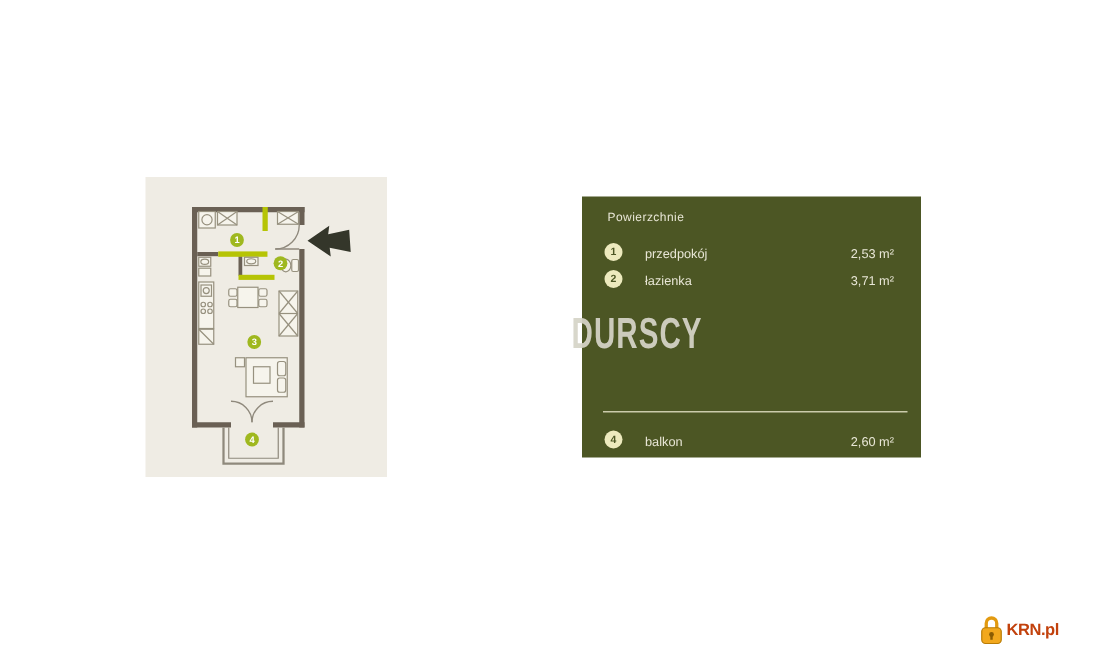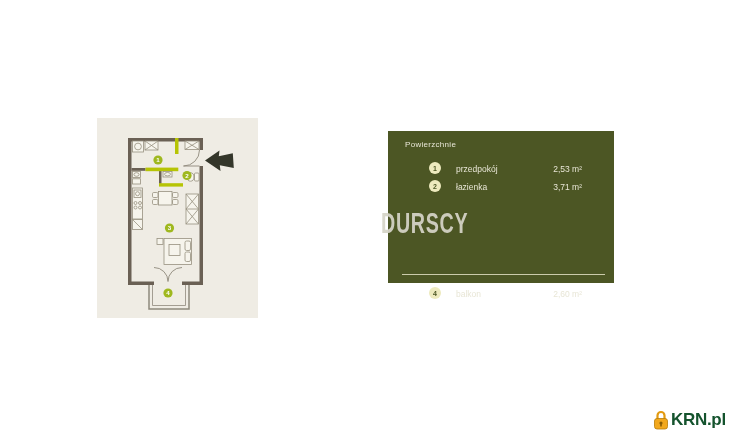--- a/index.html
+++ b/index.html
@@ -3,39 +3,39 @@
 <meta charset="utf-8">
 <style>
   html,body{margin:0;padding:0;background:#ffffff;}
   .stage{position:relative;width:740px;height:443px;background:#ffffff;overflow:hidden;
          font-family:"Liberation Sans", sans-serif;}
 
   
   .plan-area{position:absolute;left:97px;top:118px;width:161px;height:200px;background:#efece4;}
 
   
-  .panel{position:absolute;left:388px;top:131px;width:226px;height:152px;background:#4c5624;}
+  .panel{position:absolute;left:388px;top:131px;width:226px;height:174px;background:#4c5624;}
   .panel-title{position:absolute;left:17px;top:9px;font-size:8px;letter-spacing:.3px;color:#e8e6d6;}
-  .p-row{position:absolute;left:0;right:16px;height:14px;margin-left:26px;}
+  .p-row{position:absolute;left:0;right:2px;height:14px;}
   .r1{top:30px}.r2{top:48px}.r3{top:66px}.r4{top:155px}
   .badge{position:absolute;left:15px;top:1px;width:12px;height:12px;border-radius:50%;
          background:#edeabe;color:#4c5624;font-size:7px;font-weight:bold;
          display:flex;align-items:center;justify-content:center;}
   .p-label{position:absolute;left:42px;top:3px;font-size:8.5px;color:#e8e6d6;}
   .p-area{position:absolute;right:16px;top:3px;font-size:8.5px;color:#e8e6d6;}
   .separator{position:absolute;left:14px;right:9px;top:143px;height:1px;background:rgba(235,232,205,.8);}
 
   
   .watermark{position:absolute;left:381px;top:207px;font-size:29px;font-weight:bold;
              color:#d6d4c8;opacity:.93;letter-spacing:1px;transform:scaleX(.68);
              transform-origin:left top;white-space:nowrap;}
 
   
   .logo{position:absolute;left:653px;top:410px;display:flex;align-items:center;gap:2px;}
-  .logo-text{font-size:17px;font-weight:bold;color:#14532d;letter-spacing:-0.3px;}
+  .logo-text{font-size:11px;font-weight:bold;color:#c2410c;letter-spacing:-0.3px;}
 
   svg text{font-family:"Liberation Sans", sans-serif;}
 </style>
 </head>
 <body>
 
 <div class="stage">
 
   <div class="plan-area">
     <svg viewBox="0 0 161 200" width="161" height="200">

